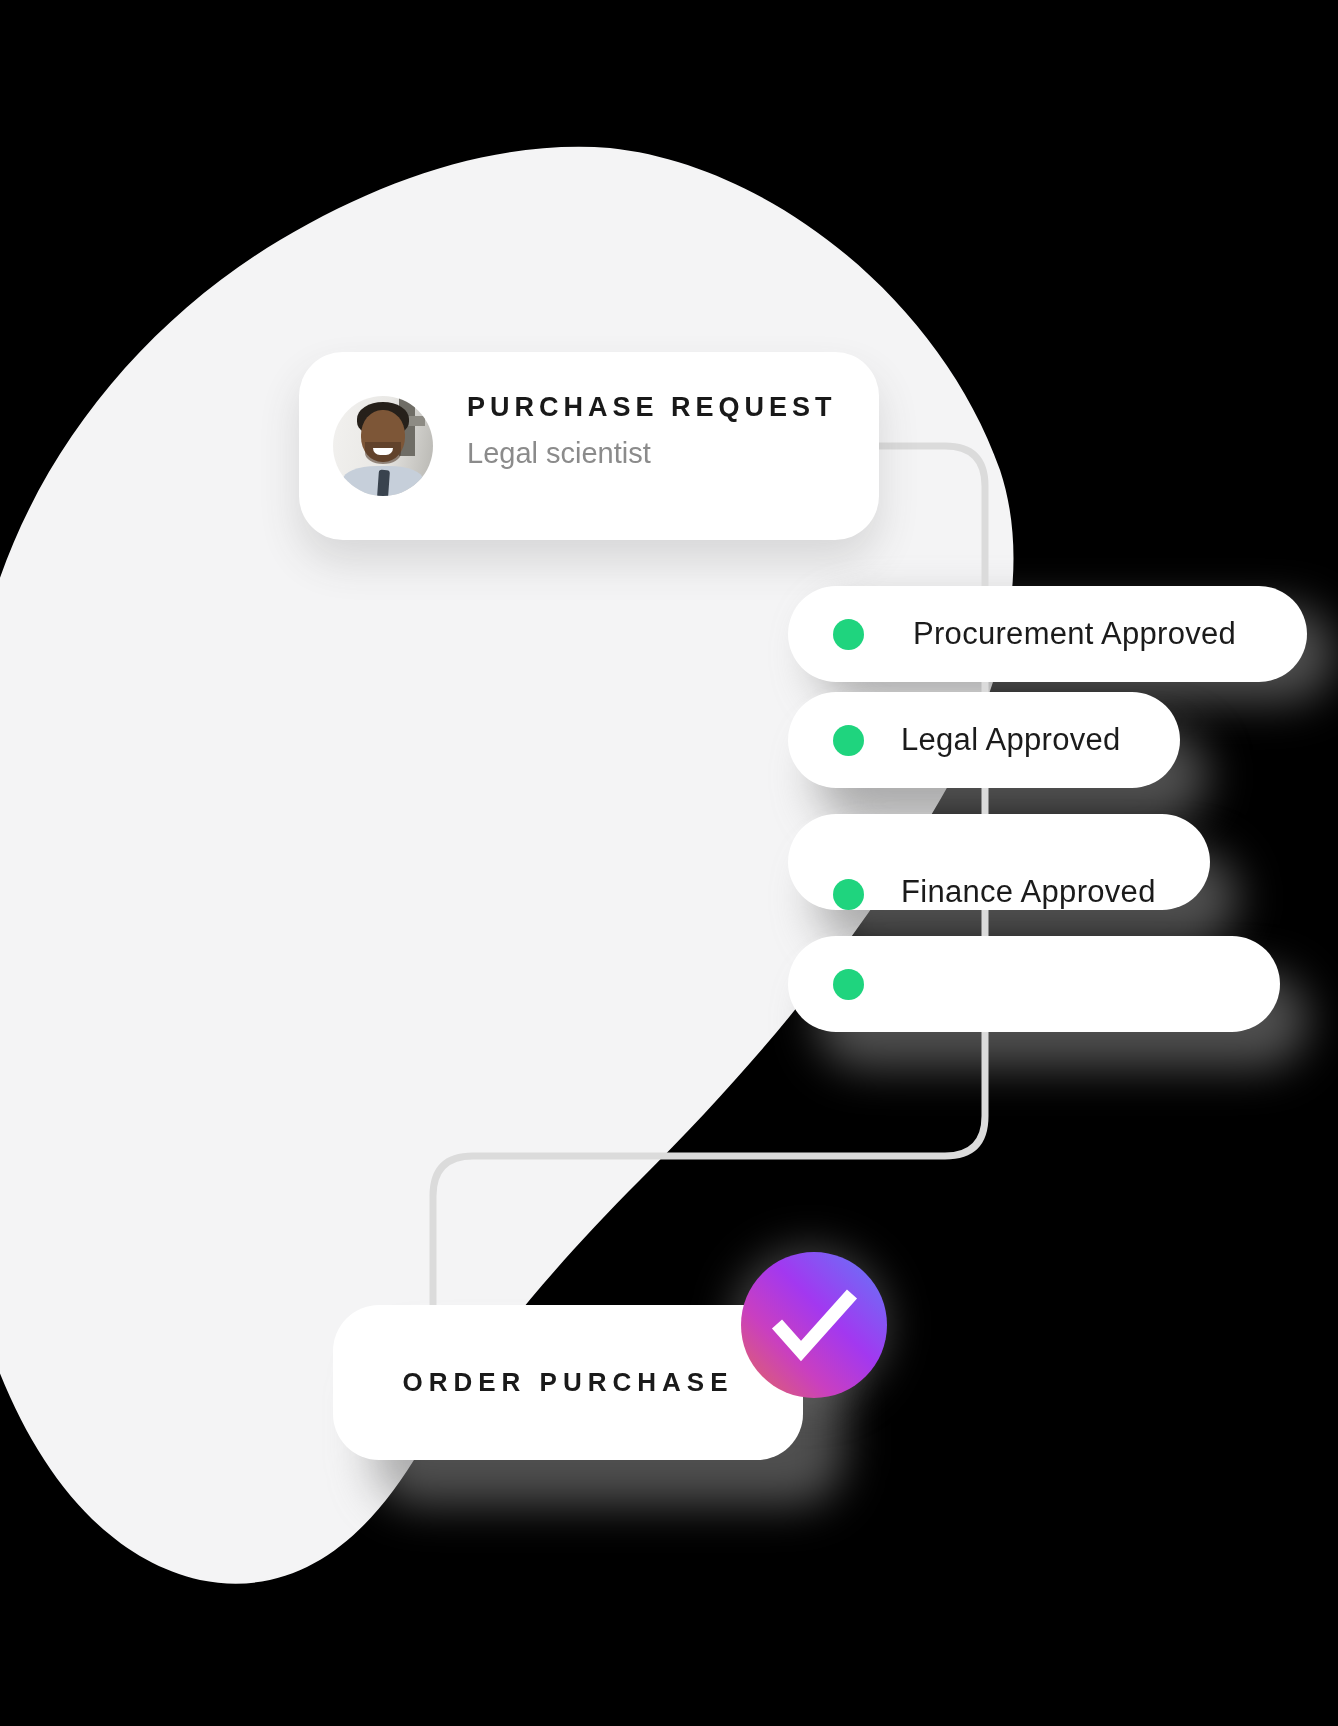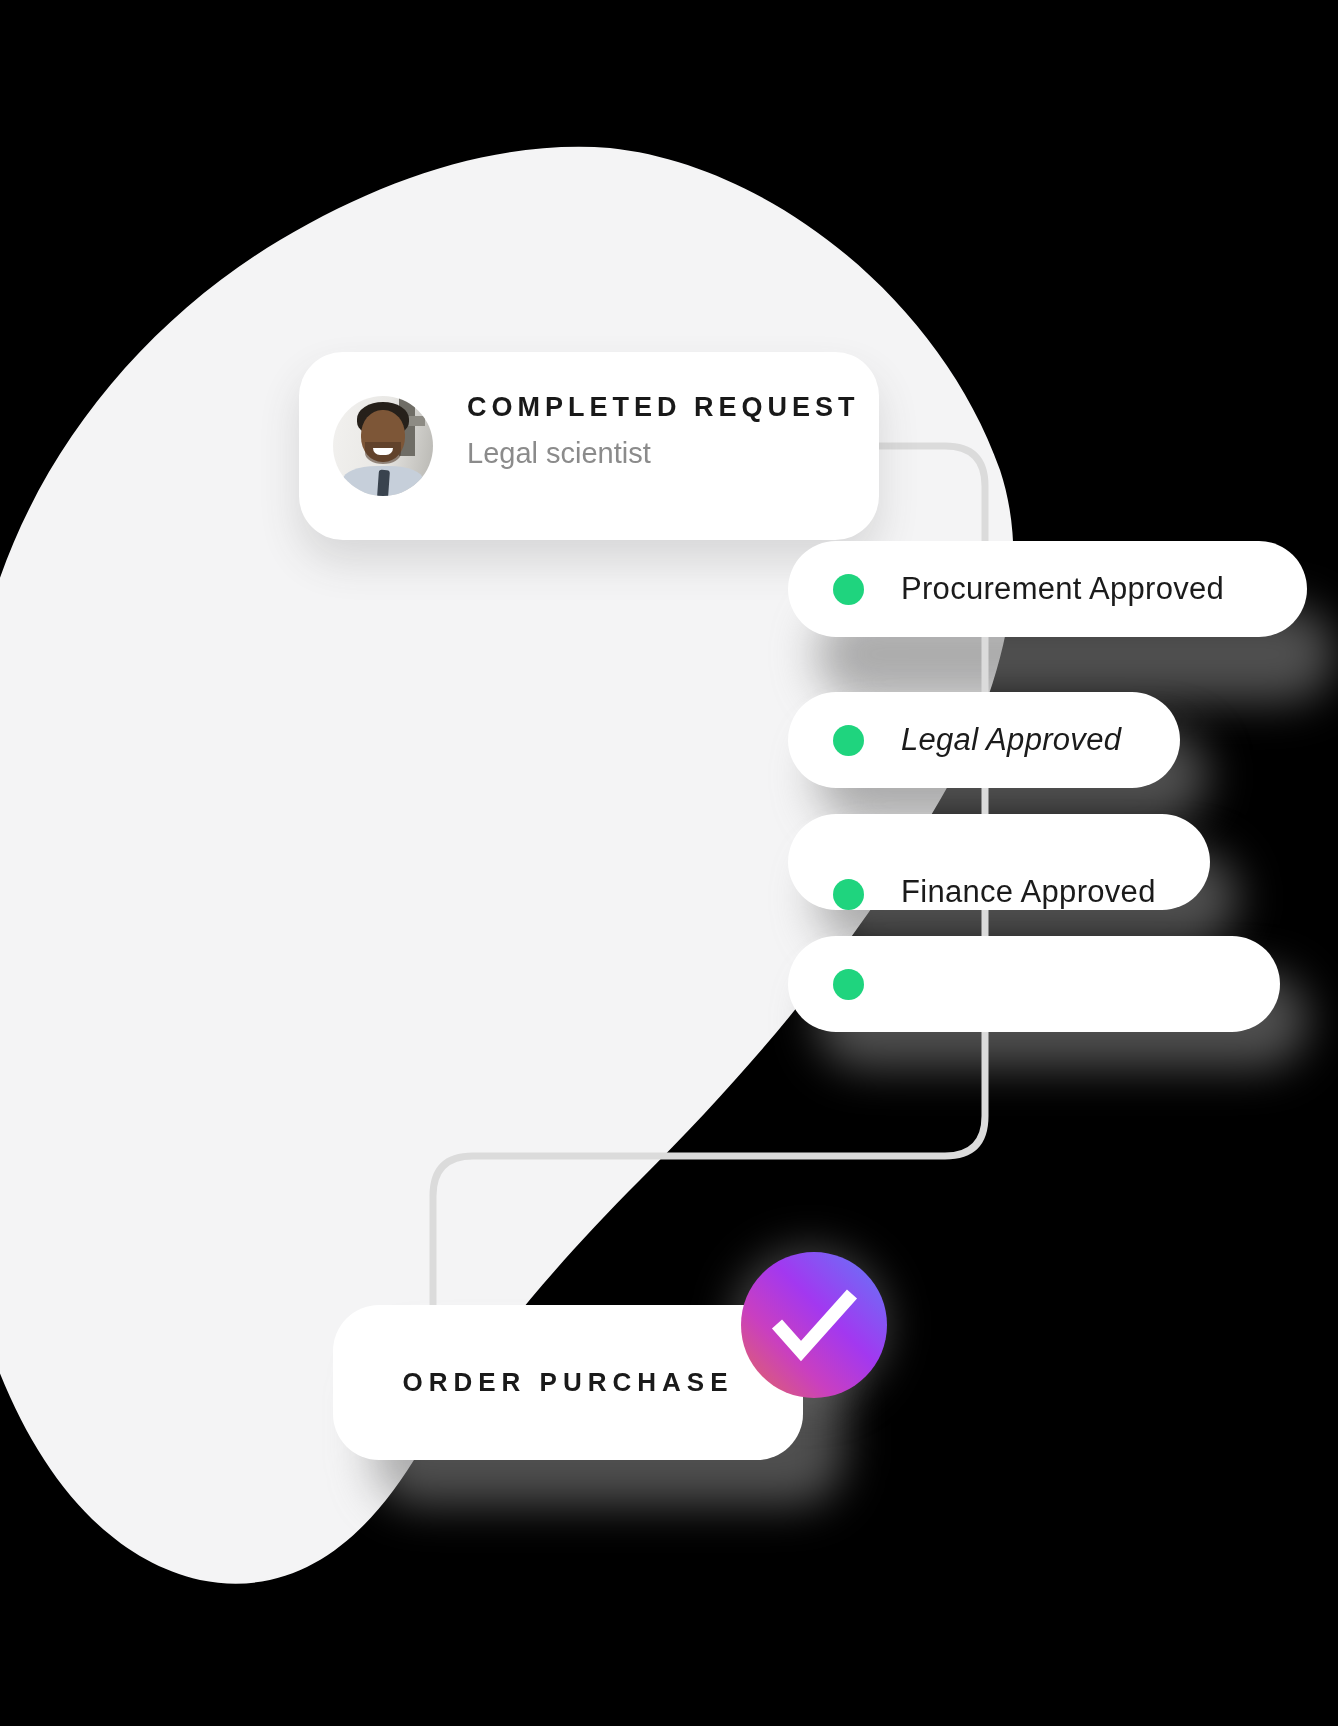--- a/index.html
+++ b/index.html
@@ -55,22 +55,22 @@
     display:flex;align-items:center;
   }
   .pill .dot{
     width:31px;height:31px;border-radius:50%;background:#1FD47E;
     margin-left:45px;flex:0 0 auto;
   }
   .pill .pill-label{
     margin-left:37px;font-size:31px;font-weight:400;color:#1b1b1b;
     letter-spacing:0.3px;white-space:nowrap;
   }
-  .pill-1{top:541px;width:519px;}
-  .pill-2{top:692px;width:392px;font-style:italic;}
+  .pill-1{top:586px;width:519px;gap:12px;}
+  .pill-2{top:692px;width:392px;}
   .pill-3{top:814px;width:422px;align-items:flex-end;}
   .pill-4{top:936px;width:492px;}
 
   .pill-shadow{height:96px;border-radius:48px;}
   .pill-shadow-1{left:816px;top:606px;width:519px;}
   .pill-shadow-2{left:816px;top:728px;width:392px;}
   .pill-shadow-3{left:816px;top:850px;width:422px;}
   .pill-shadow-4{left:816px;top:972px;width:492px;}
 
   
@@ -126,21 +126,21 @@
     <div class="frame-bar"></div>
     <div class="frame-bar2"></div>
     <div class="hair"></div>
     <div class="face"></div>
     <div class="beard"></div>
     <div class="smile"></div>
     <div class="shirt"></div>
     <div class="tie"></div>
   </div>
   <div class="request-text">
-    <div class="request-title">COMPLETED REQUEST</div>
+    <div class="request-title">PURCHASE REQUEST</div>
     <div class="request-subtitle">Legal scientist</div>
   </div>
 </div>
 
 <div class="pill pill-1">
   <span class="dot"></span>
   <span class="pill-label">Procurement Approved</span>
 </div>
 <div class="pill pill-2">
   <span class="dot"></span>

